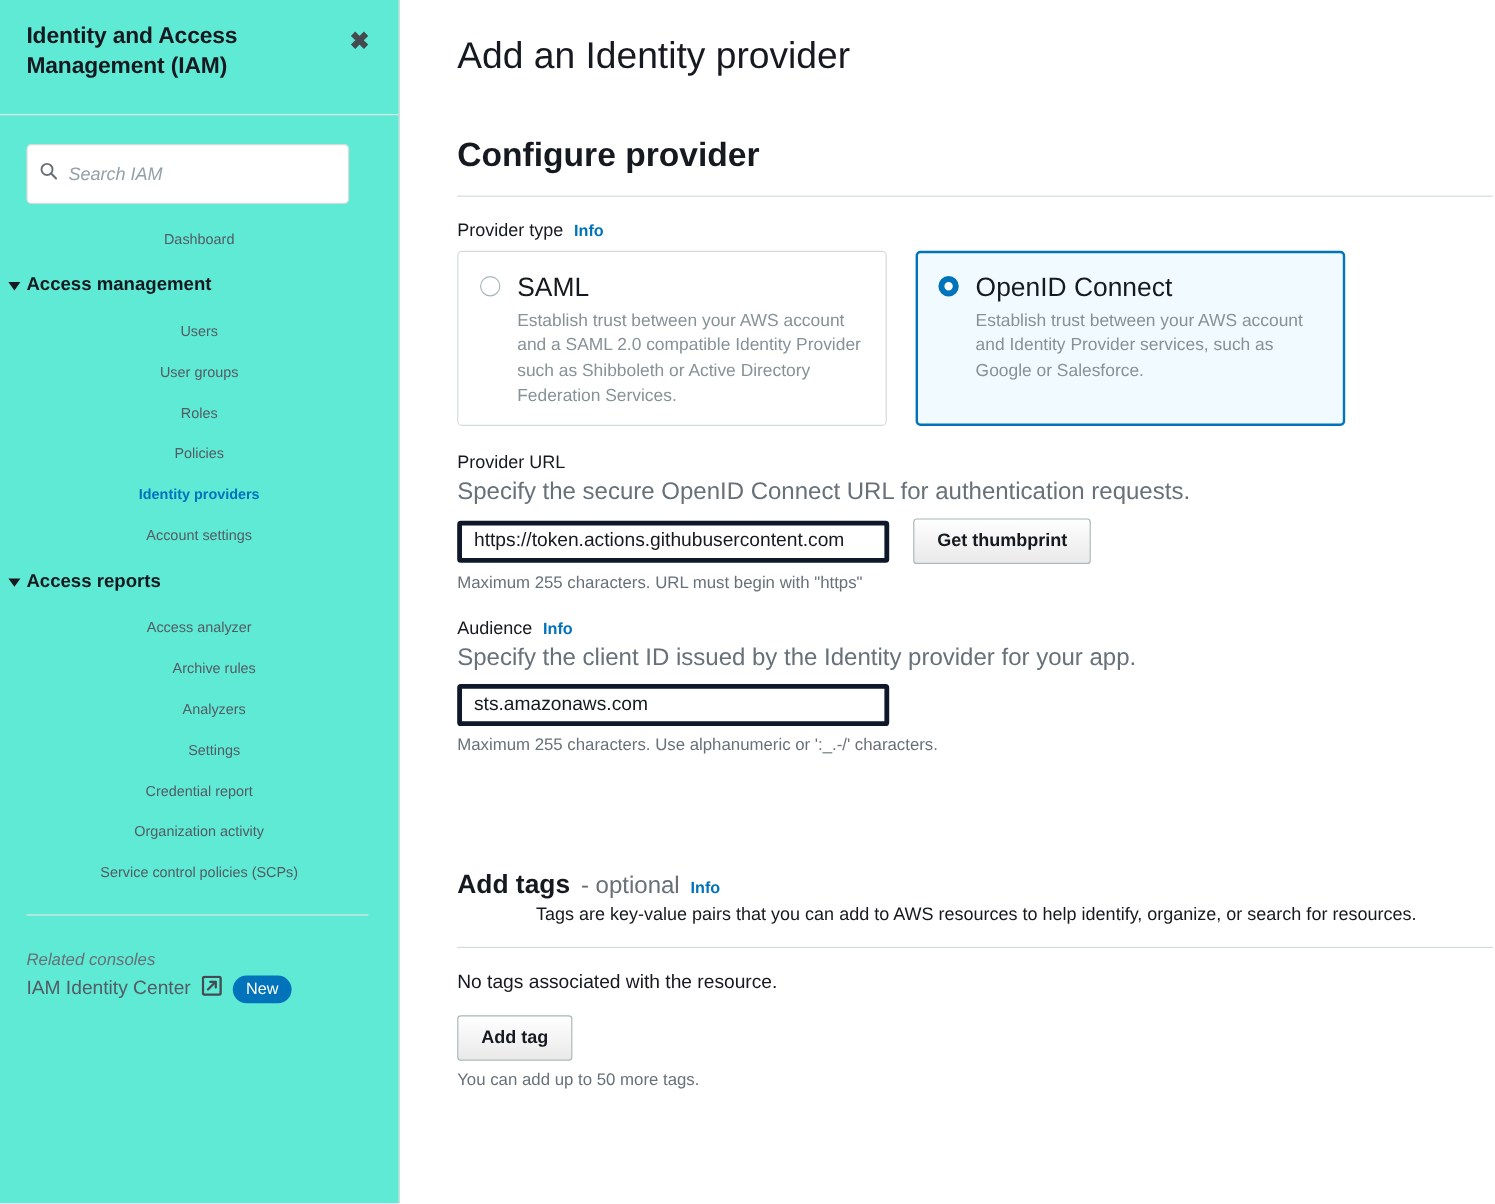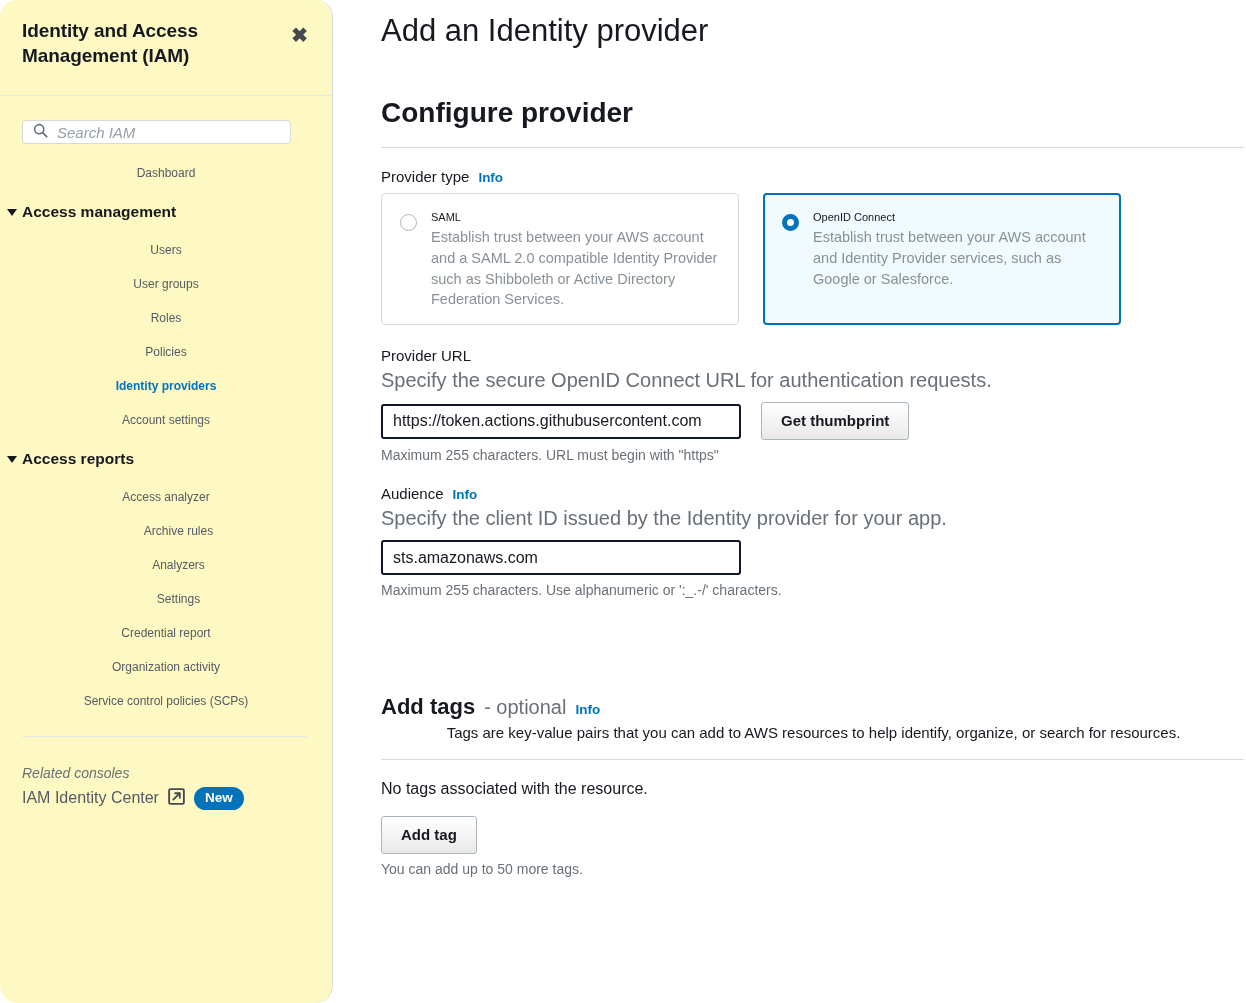--- a/index.html
+++ b/index.html
@@ -12,24 +12,23 @@
     color: #16191f;
     overflow: hidden;
   }
   .page { display: flex; width: 1246px; height: 1003px; }
 
   
   .sidebar {
     width: 333px;
     min-width: 333px;
     height: 1003px;
-    background: #fef9c3;
+    background: #5eead4;
     border-right: 1px solid #d5dbdb;
     position: relative;
-    border-radius: 17px;
   }
   .sb-header {
     padding: 18px 20px 14px 22px;
     border-bottom: 1px solid #e4e7e7;
     min-height: 96px;
     display: flex;
     align-items: flex-start;
     justify-content: space-between;
   }
   .sb-title {
@@ -50,21 +49,21 @@
     font-weight: bold;
     padding: 2px 4px;
     user-select: none;
   }
 
   .sb-body { padding: 24px 22px 0 22px; }
 
   .search-box {
     position: relative;
     width: 269px;
-    height: 24px;
+    height: 50px;
     border: 1px solid #d5dbdb;
     border-radius: 4px;
     display: flex;
     align-items: center;
     padding-left: 10px;
     background: #fff;
     margin-bottom: 12px;
   }
   .search-box svg { flex: none; }
   .search-input {
@@ -131,31 +130,31 @@
   .related-link {
     font-size: 16px;
     color: #545b64;
     text-decoration: none;
     cursor: pointer;
   }
   .badge-new {
     background: #0073bb;
     color: #ffffff;
     font-size: 13.5px;
-    font-weight: bold;
+    font-weight: normal;
     border-radius: 12px;
     padding: 4px 11px 5px 11px;
     line-height: 1;
     text-align: right;
   }
 
   
   .main {
     flex: 1;
-    padding: 12px 0 0 48px;
+    padding: 28px 0 0 48px;
     overflow: hidden;
   }
   .page-title {
     font-size: 31px;
     font-weight: normal;
     color: #16191f;
     margin: 0 0 48px 0;
     line-height: 1.2;
   }
   .section-title {
@@ -227,39 +226,39 @@
     border: 1px solid #aab7b8;
     background: #fff;
     margin-top: 4px;
   }
   .radio-dot.on {
     border: 5px solid #0073bb;
     background: #ffffff;
     box-shadow: 0 0 0 0 transparent;
   }
   .radio-title {
-    font-size: 11px;
+    font-size: 22px;
     color: #16191f;
     margin: 0 0 3px 0;
     line-height: 1.3;
   }
   .radio-desc {
     font-size: 14.5px;
     color: #879196;
     line-height: 1.42;
     margin: 0;
     max-width: 300px;
   }
 
   
   .input-row { display: flex; align-items: center; gap: 20px; }
   .text-input {
     width: 360px;
     height: 35px;
-    border: 2px solid #0f172a;
+    border: 4px solid #0f172a;
     border-radius: 3px;
     padding: 0 10px;
     font-size: 16px;
     font-family: "Liberation Sans", sans-serif;
     color: #16191f;
     background: #fff;
     outline: none;
   }
   .btn {
     font-family: "Liberation Sans", sans-serif;

